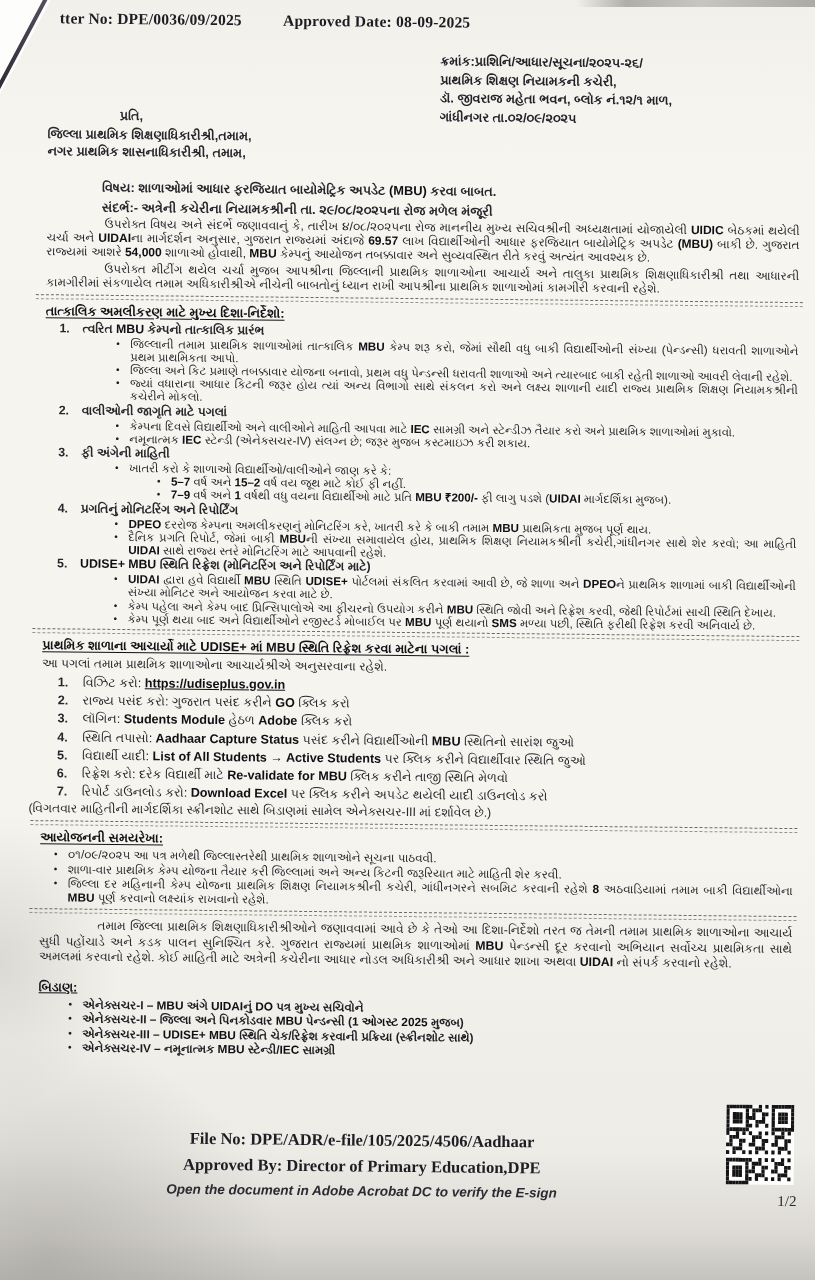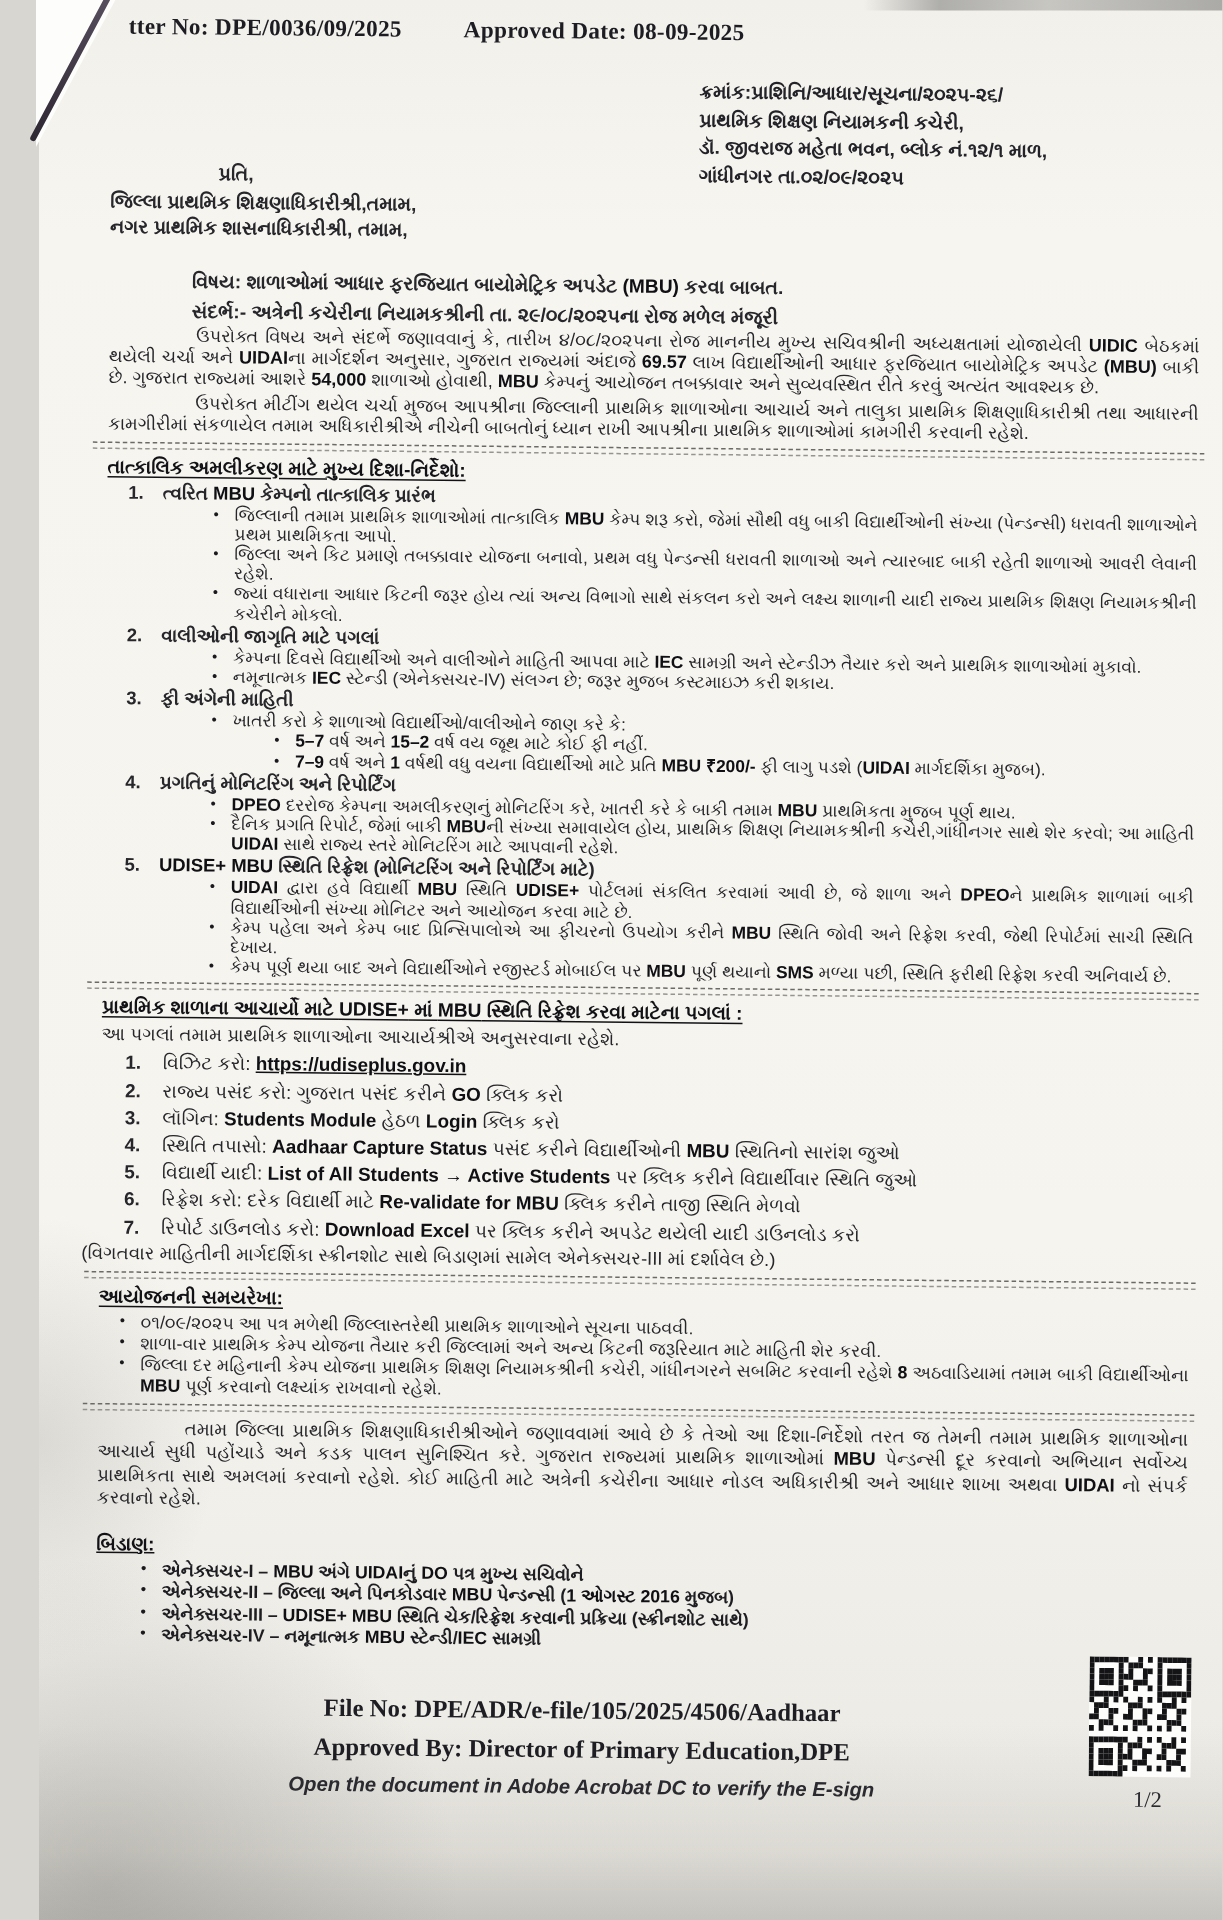--- a/index.html
+++ b/index.html
@@ -4,21 +4,20 @@
 <style>
   html,body{margin:0;padding:0;}
   body{
     width:815px;height:1280px;overflow:hidden;position:relative;
     background:#d8d6d1;
     font-family:"Liberation Sans",sans-serif;
   }
   .scan{
     position:absolute;inset:0;
     background:linear-gradient(180deg,#f2f0ea,#f7f5f0 12%,#f6f4ee 65%,#edebe5 92%,#e7e5df);
-    margin-left:26px;
   }
   
   .streak{position:absolute;top:0;right:0;width:290px;height:7px;
     background:linear-gradient(90deg,transparent,#aabb0000 0,rgba(150,150,148,.0),rgba(152,152,150,.75) 35%,rgba(170,170,166,.6) 60%,rgba(140,140,138,.7));}
   .shade-b{position:absolute;left:0;right:0;bottom:0;height:130px;
     background:linear-gradient(180deg,transparent,rgba(168,166,158,.22) 65%,rgba(146,144,138,.4));}
   .shade-bl{position:absolute;left:0;bottom:0;width:300px;height:260px;
     background:radial-gradient(ellipse at 15% 92%,rgba(138,136,130,.40),transparent 65%);}
   .shade-ml{position:absolute;left:0;bottom:170px;width:120px;height:300px;
     background:radial-gradient(ellipse at 0% 50%,rgba(150,148,142,.25),transparent 70%);}
@@ -77,21 +76,21 @@
   .a-item{display:flex;gap:7px;font-size:11.8px;line-height:14.5px;font-weight:700;color:#1d1d22;}
 
   .footer{position:absolute;top:1128px;left:80px;width:580px;text-align:center;
     font-family:"Liberation Serif",serif;color:#1d1d23;}
   .f1,.f2{font-weight:700;font-size:16.5px;line-height:26px;}
   .f3{font-family:"Liberation Sans",sans-serif;font-weight:700;font-style:italic;
     font-size:13.5px;margin-top:4px;color:#2a2a30;}
 
   .qr{position:absolute;top:1101px;right:13px;width:68px;height:80px;background:#fdfdfc;padding:0;}
   .qr svg{width:100%;height:100%;display:block;}
-  .pageno{position:absolute;top:1189px;right:32px;font-family:"Liberation Serif",serif;
+  .pageno{position:absolute;top:1189px;right:10px;font-family:"Liberation Serif",serif;
     font-size:15px;color:#2a2a30;}
 </style>
 </head>
 <body>
 
 <div class="scan">
   <div class="streak"></div>
   <div class="shade-b"></div>
   <div class="shade-bl"></div>
   <div class="shade-ml"></div>
@@ -234,21 +233,21 @@
           <li class="s-item">
             <span class="s-num">1.</span>
             <div>વિઝિટ કરો: <b><u>https://udiseplus.gov.in</u></b></div>
           </li>
           <li class="s-item">
             <span class="s-num">2.</span>
             <div>રાજ્ય પસંદ કરો: ગુજરાત પસંદ કરીને <b>GO</b> ક્લિક કરો</div>
           </li>
           <li class="s-item">
             <span class="s-num">3.</span>
-            <div>લૉગિન: <b>Students Module</b> હેઠળ <b>Login</b> ક્લિક કરો</div>
+            <div>લૉગિન: <b>Students Module</b> હેઠળ <b>Adobe</b> ક્લિક કરો</div>
           </li>
           <li class="s-item">
             <span class="s-num">4.</span>
             <div>સ્થિતિ તપાસો: <b>Aadhaar Capture Status</b> પસંદ કરીને વિદ્યાર્થીઓની <b>MBU</b> સ્થિતિનો સારાંશ જુઓ</div>
           </li>
           <li class="s-item">
             <span class="s-num">5.</span>
             <div>વિદ્યાર્થી યાદી: <b>List of All Students → Active Students</b> પર ક્લિક કરીને વિદ્યાર્થીવાર સ્થિતિ જુઓ</div>
           </li>
           <li class="s-item">
@@ -283,21 +282,21 @@
       <p class="para close">તમામ જિલ્લા પ્રાથમિક શિક્ષણાધિકારીશ્રીઓને જણાવવામાં આવે છે કે તેઓ આ દિશા-નિર્દેશો તરત જ તેમની તમામ પ્રાથમિક શાળાઓના આચાર્ય સુધી પહોંચાડે અને કડક પાલન સુનિશ્ચિત કરે. ગુજરાત રાજ્યમાં પ્રાથમિક શાળાઓમાં <b>MBU</b> પેન્ડન્સી દૂર કરવાનો અભિયાન સર્વોચ્ચ પ્રાથમિકતા સાથે અમલમાં કરવાનો રહેશે. કોઈ માહિતી માટે અત્રેની કચેરીના આધાર નોડલ અધિકારીશ્રી અને આધાર શાખા અથવા <b>UIDAI</b> નો સંપર્ક કરવાનો રહેશે.</p>
 
       <div class="sec-h att-h">બિડાણ:</div>
       <ul class="alist" id="alist">
           <li class="a-item">
             <span class="b-dot">•</span>
             <div>એનેક્સચર-I – <b>MBU</b> અંગે <b>UIDAI</b>નું <b>DO</b> પત્ર મુખ્ય સચિવોને</div>
           </li>
           <li class="a-item">
             <span class="b-dot">•</span>
-            <div>એનેક્સચર-II – જિલ્લા અને પિનકોડવાર <b>MBU</b> પેન્ડન્સી (<b>1 ઓગસ્ટ 2016</b> મુજબ)</div>
+            <div>એનેક્સચર-II – જિલ્લા અને પિનકોડવાર <b>MBU</b> પેન્ડન્સી (<b>1 ઓગસ્ટ 2025</b> મુજબ)</div>
           </li>
           <li class="a-item">
             <span class="b-dot">•</span>
             <div>એનેક્સચર-III – <b>UDISE+ MBU</b> સ્થિતિ ચેક/રિફ્રેશ કરવાની પ્રક્રિયા (સ્ક્રીનશોટ સાથે)</div>
           </li>
           <li class="a-item">
             <span class="b-dot">•</span>
             <div>એનેક્સચર-IV – નમૂનાત્મક <b>MBU</b> સ્ટેન્ડી/<b>IEC</b> સામગ્રી</div>
           </li>
         </ul>

